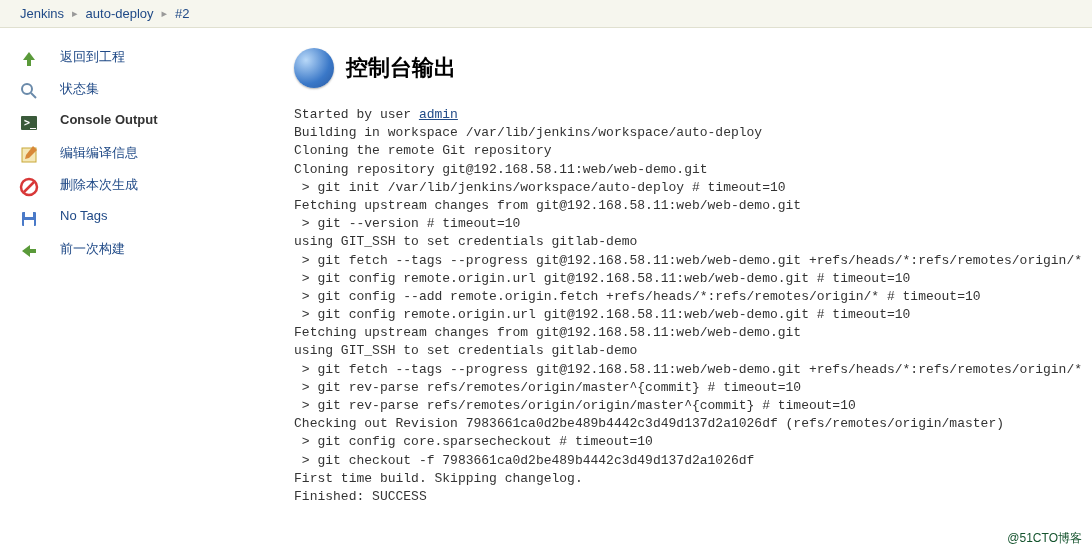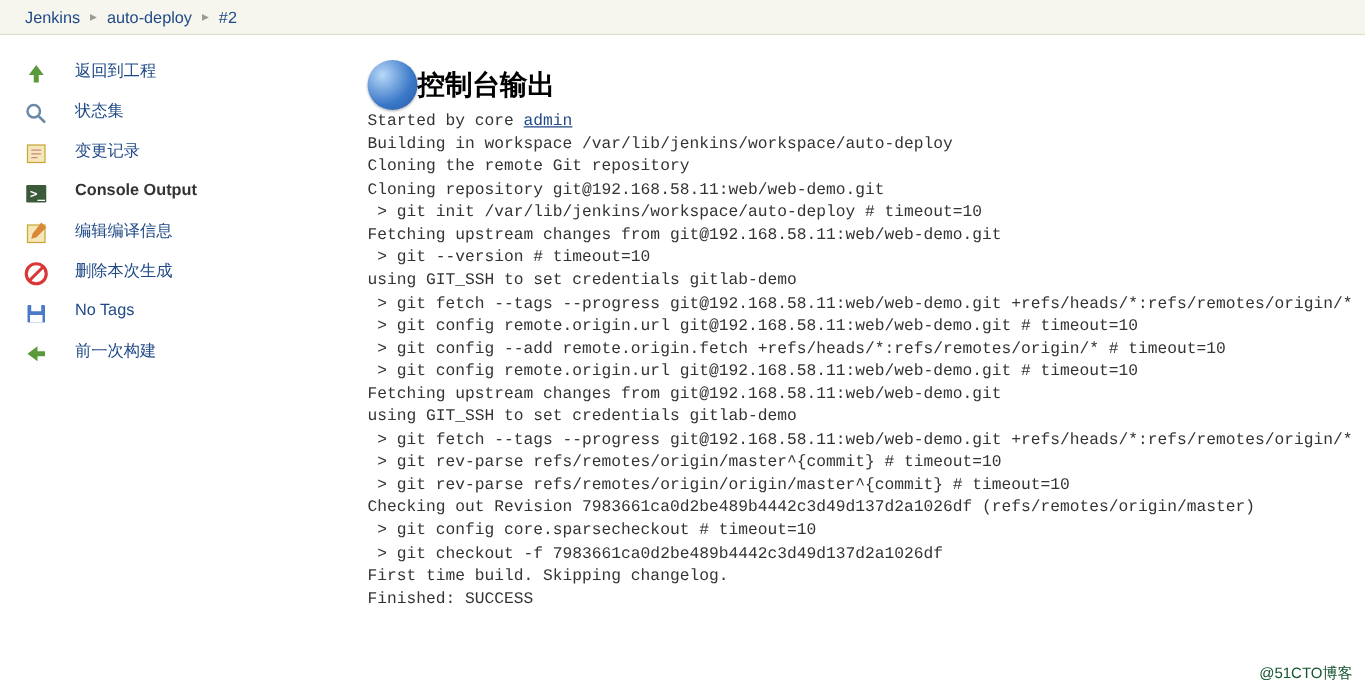--- a/index.html
+++ b/index.html
@@ -7,21 +7,21 @@
     .breadcrumb { background: #f6f6ee; border-bottom: 1px solid #e0e0d0; padding: 6px 20px; display: flex; align-items: center; gap: 8px; }
     .breadcrumb a { color: #204a87; text-decoration: none; font-size: 13px; }
     .breadcrumb-sep { color: #999; font-size: 11px; }
     .container { display: flex; }
     .sidebar { width: 340px; padding: 15px 5px 15px 15px; }
     .side-item { display: flex; align-items: flex-start; gap: 20px; padding: 5px 3px; cursor: pointer; color: #204a87; font-size: 13px; }
     .side-item.active { font-weight: bold; color: #333; }
     .side-item .icon { width: 22px; height: 22px; display: flex; align-items: center; justify-content: center; flex-shrink: 0; }
     .side-sub { margin-left: 28px; }
     .main { flex: 1; padding: 20px 10px; }
-    .page-title { display: flex; align-items: center; }
+    .page-title { display: flex; align-items: center; gap: 12px; margin-bottom: 18px; }
     .orb { width: 40px; height: 40px; border-radius: 50%; background: radial-gradient(circle at 30% 30%, #b8d8f8, #3a78c8 60%, #2a5aa0); box-shadow: 0 1px 2px rgba(0,0,0,.3); }
     .page-title h1 { font-size: 22px; font-weight: bold; }
     .console { font-family: "Courier New", monospace; font-size: 13px; line-height: 1.4; color: #333; white-space: pre; }
     .console a { color: #204a87; text-decoration: underline; }
     .watermark { position: fixed; bottom: 10px; right: 10px; color: #14532d; font-size: 12px; }
   </style>
 </head>
 <body>
 
 <div class="breadcrumb">
@@ -43,31 +43,20 @@
       <span>返回到工程</span>
     </div>
     <div class="side-item">
       <span class="icon">
           <svg width="20" height="20" viewBox="0 0 20 20">
             <circle cx="8" cy="8" r="5" fill="none" stroke="#6a8aaa" stroke-width="2"></circle>
             <line x1="12" y1="12" x2="17" y2="17" stroke="#6a8aaa" stroke-width="2"></line>
           </svg>
         </span>
       <span>状态集</span>
-    </div>
-    <div class="side-item">
-      <span class="icon">
-          <svg width="20" height="20" viewBox="0 0 20 20">
-            <rect x="3" y="3" width="14" height="14" fill="#f5e8b8" stroke="#c8a838"></rect>
-            <line x1="6" y1="7" x2="14" y2="7" stroke="#c88"></line>
-            <line x1="6" y1="10" x2="14" y2="10" stroke="#c88"></line>
-            <line x1="6" y1="13" x2="11" y2="13" stroke="#c88"></line>
-          </svg>
-        </span>
-      <span>变更记录</span>
     </div>
     <div class="side-item active">
       <span class="icon">
           <svg width="20" height="20" viewBox="0 0 20 20">
             <rect x="2" y="3" width="16" height="14" fill="#3a5a3a" rx="1"></rect>
             <text x="5" y="13" fill="#fff" font-size="10" font-family="monospace">&gt;_</text>
           </svg>
         </span>
       <span>Console Output</span>
     </div>
@@ -107,21 +96,21 @@
         </span>
       <span>前一次构建</span>
     </div>
   </div>
 
   <div class="main">
     <div class="page-title">
       <div class="orb"></div>
       <h1>控制台输出</h1>
     </div>
-    <pre class="console" id="console-out"><span>Started by core </span><a href="#">admin</a>
+    <pre class="console" id="console-out"><span>Started by user </span><a href="#">admin</a>
 Building in workspace /var/lib/jenkins/workspace/auto-deploy
 Cloning the remote Git repository
 Cloning repository git@192.168.58.11:web/web-demo.git
  &gt; git init /var/lib/jenkins/workspace/auto-deploy # timeout=10
 Fetching upstream changes from git@192.168.58.11:web/web-demo.git
  &gt; git --version # timeout=10
 using GIT_SSH to set credentials gitlab-demo
  &gt; git fetch --tags --progress git@192.168.58.11:web/web-demo.git +refs/heads/*:refs/remotes/origin/*
  &gt; git config remote.origin.url git@192.168.58.11:web/web-demo.git # timeout=10
  &gt; git config --add remote.origin.fetch +refs/heads/*:refs/remotes/origin/* # timeout=10

